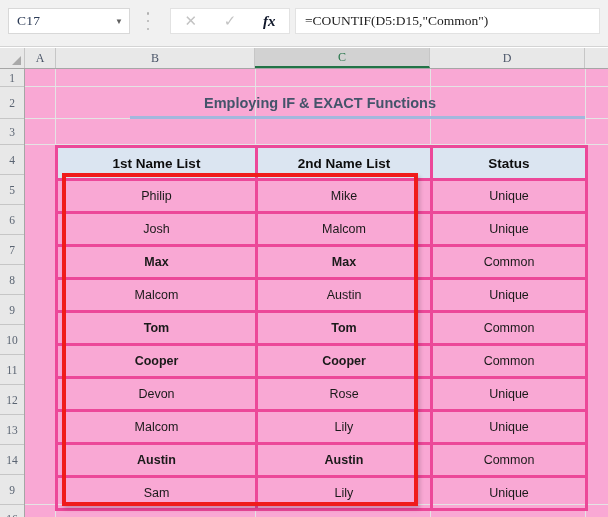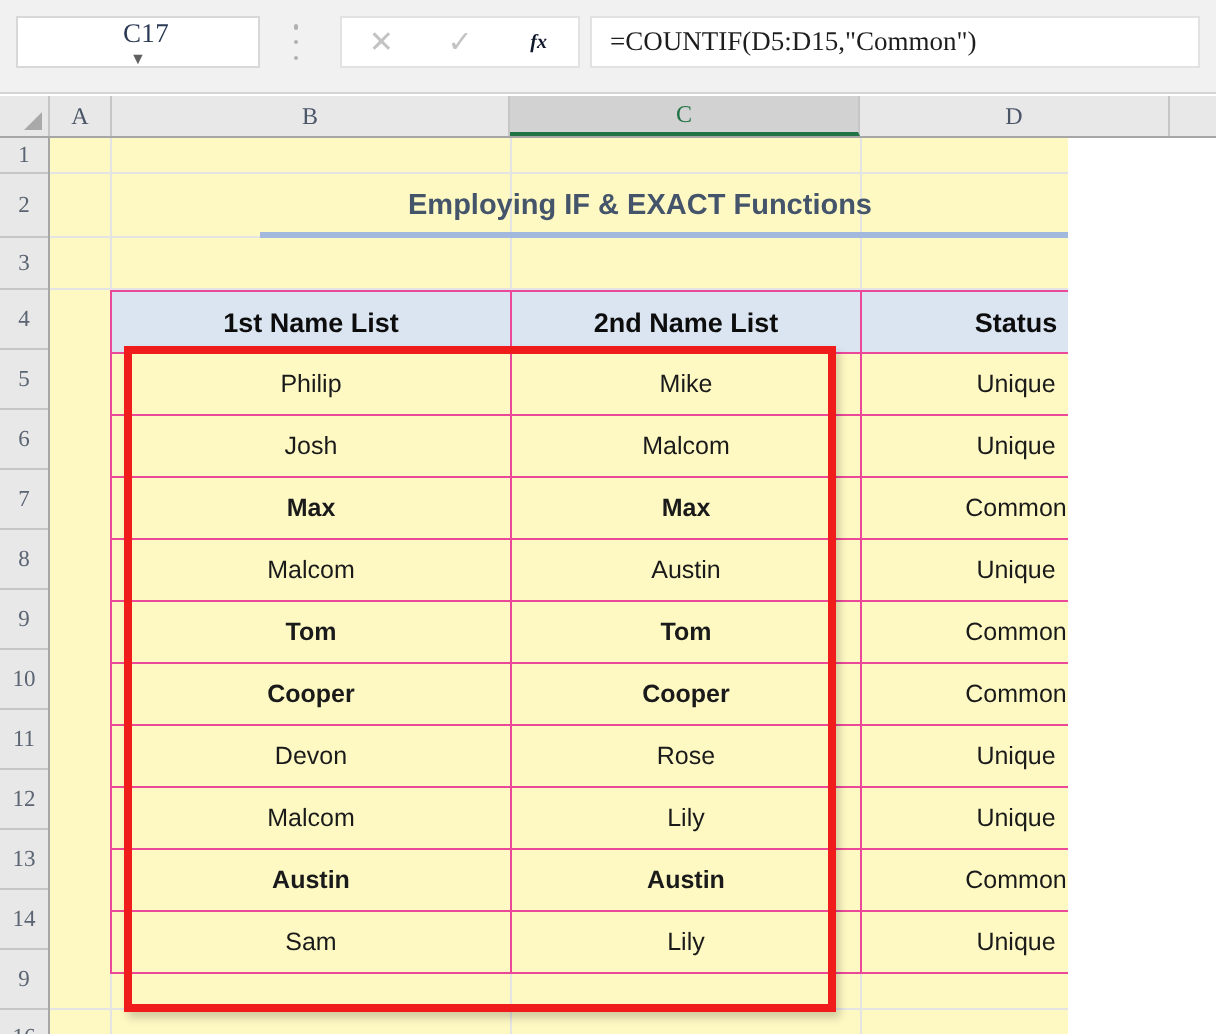--- a/index.html
+++ b/index.html
@@ -15,21 +15,21 @@
   
   .formula-bar{
     position:absolute;left:0;top:0;width:608px;height:47px;
     background:#f1f1f1;
     border-bottom:1px solid #d4d4d4;
     box-sizing:border-box;
   }
   .namebox{
     position:absolute;left:8px;top:8px;width:122px;height:26px;
     background:#ffffff;border:1px solid #d8d8d8;box-sizing:border-box;
-    display:flex;align-items:center;flex-direction:column;
+    display:flex;align-items:center;
   }
   .namebox-text{
     flex:1;padding-left:8px;font-size:13.5px;color:#2b3a55;
     font-family:"Liberation Serif", serif;letter-spacing:.2px;
   }
   .namebox-arrow{
     width:20px;display:flex;align-items:center;justify-content:center;
     font-size:8px;color:#606060;
   }
   .kebab{
@@ -42,21 +42,21 @@
     position:absolute;left:170px;top:8px;width:120px;height:26px;
     background:#ffffff;border:1px solid #e2e2e2;box-sizing:border-box;
     display:flex;align-items:center;
   }
   .fx-btn{
     flex:1;height:100%;display:flex;align-items:center;justify-content:center;
     font-size:15px;color:#c3c3c3;
   }
   .fx-btn.fx-italic{
     color:#0f172a;font-family:"Liberation Serif", serif;
-    font-style:italic;font-size:10px;font-weight:700;
+    font-style:italic;font-size:15px;font-weight:700;
   }
 
   .formula-input{
     position:absolute;left:295px;top:8px;width:305px;height:26px;
     background:#ffffff;border:1px solid #e2e2e2;box-sizing:border-box;
     display:flex;align-items:center;padding-left:9px;
     font-size:13.5px;color:#1d1d1d;
     font-family:"Liberation Serif", serif;
     white-space:nowrap;overflow:hidden;
   }
@@ -93,39 +93,39 @@
   .rh{
     position:absolute;left:0;width:24px;
     border-bottom:1px solid #c6c6c6;box-sizing:border-box;
     display:flex;align-items:center;justify-content:center;
     font-size:11.5px;color:#5a6472;
     font-family:"Liberation Serif", serif;
   }
 
   
   .sheet{
-    position:absolute;left:25px;top:69px;width:509px;height:448px;
-    background:#fef9c3;overflow:hidden;
+    position:absolute;left:25px;top:69px;width:583px;height:448px;
+    background:#f9a8d4;overflow:hidden;
   }
   .vline{position:absolute;top:0;width:1px;background:#e4e4e4;}
   .hline{position:absolute;left:0;width:583px;height:1px;background:#e4e4e4;}
 
   
   .sheet-title{
     position:absolute;font-weight:700;color:#44546a;
     font-size:14.5px;text-align:center;
     font-family:"Liberation Sans", sans-serif;
     white-space:nowrap;
   }
   .title-rule{position:absolute;height:3px;background:#a3b8dd;}
 
   
   .tbl{position:absolute;border-collapse:collapse;table-layout:fixed;}
   .tbl td{
-    border:1px solid #ec4899;
+    border:3px solid #ec4899;
     text-align:center;vertical-align:middle;
     font-size:12.5px;color:#1a1a1a;
     font-family:"Liberation Sans", sans-serif;
     padding:0;height:30px;
   }
   .tbl td.hd{
     background:#dbe5f1;font-weight:700;font-size:13.5px;color:#0d0d0d;
   }
   .tbl td.bold{font-weight:700;}
 

